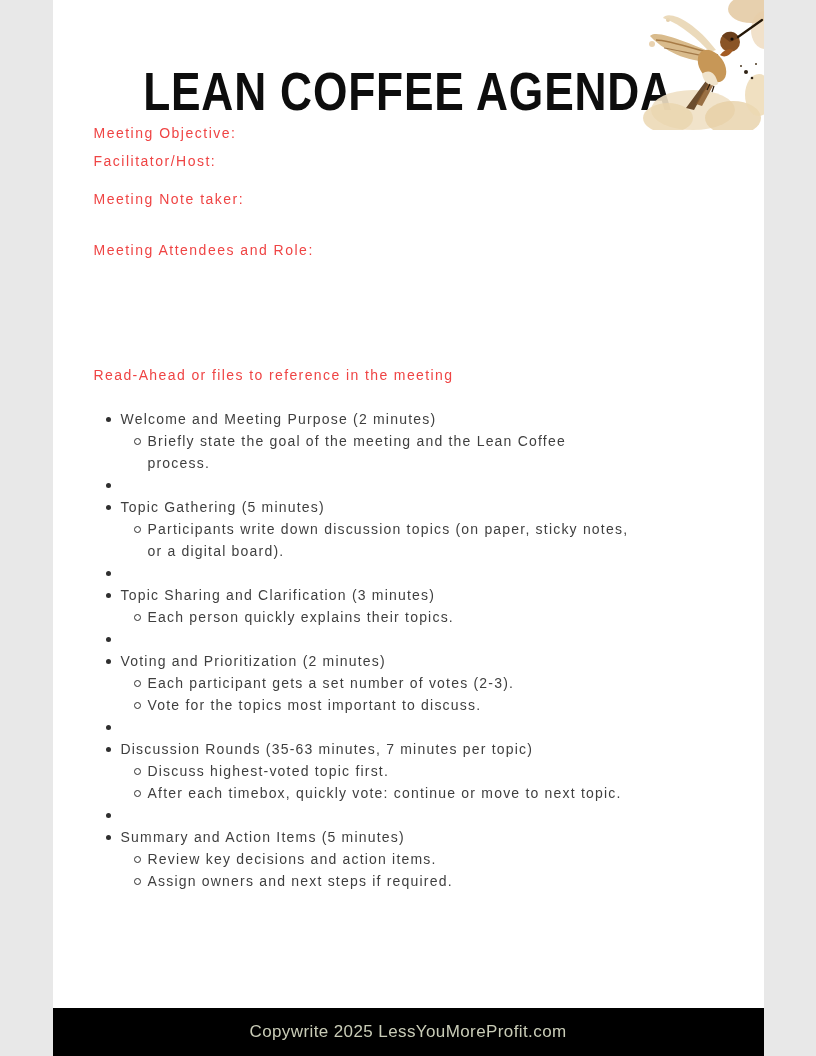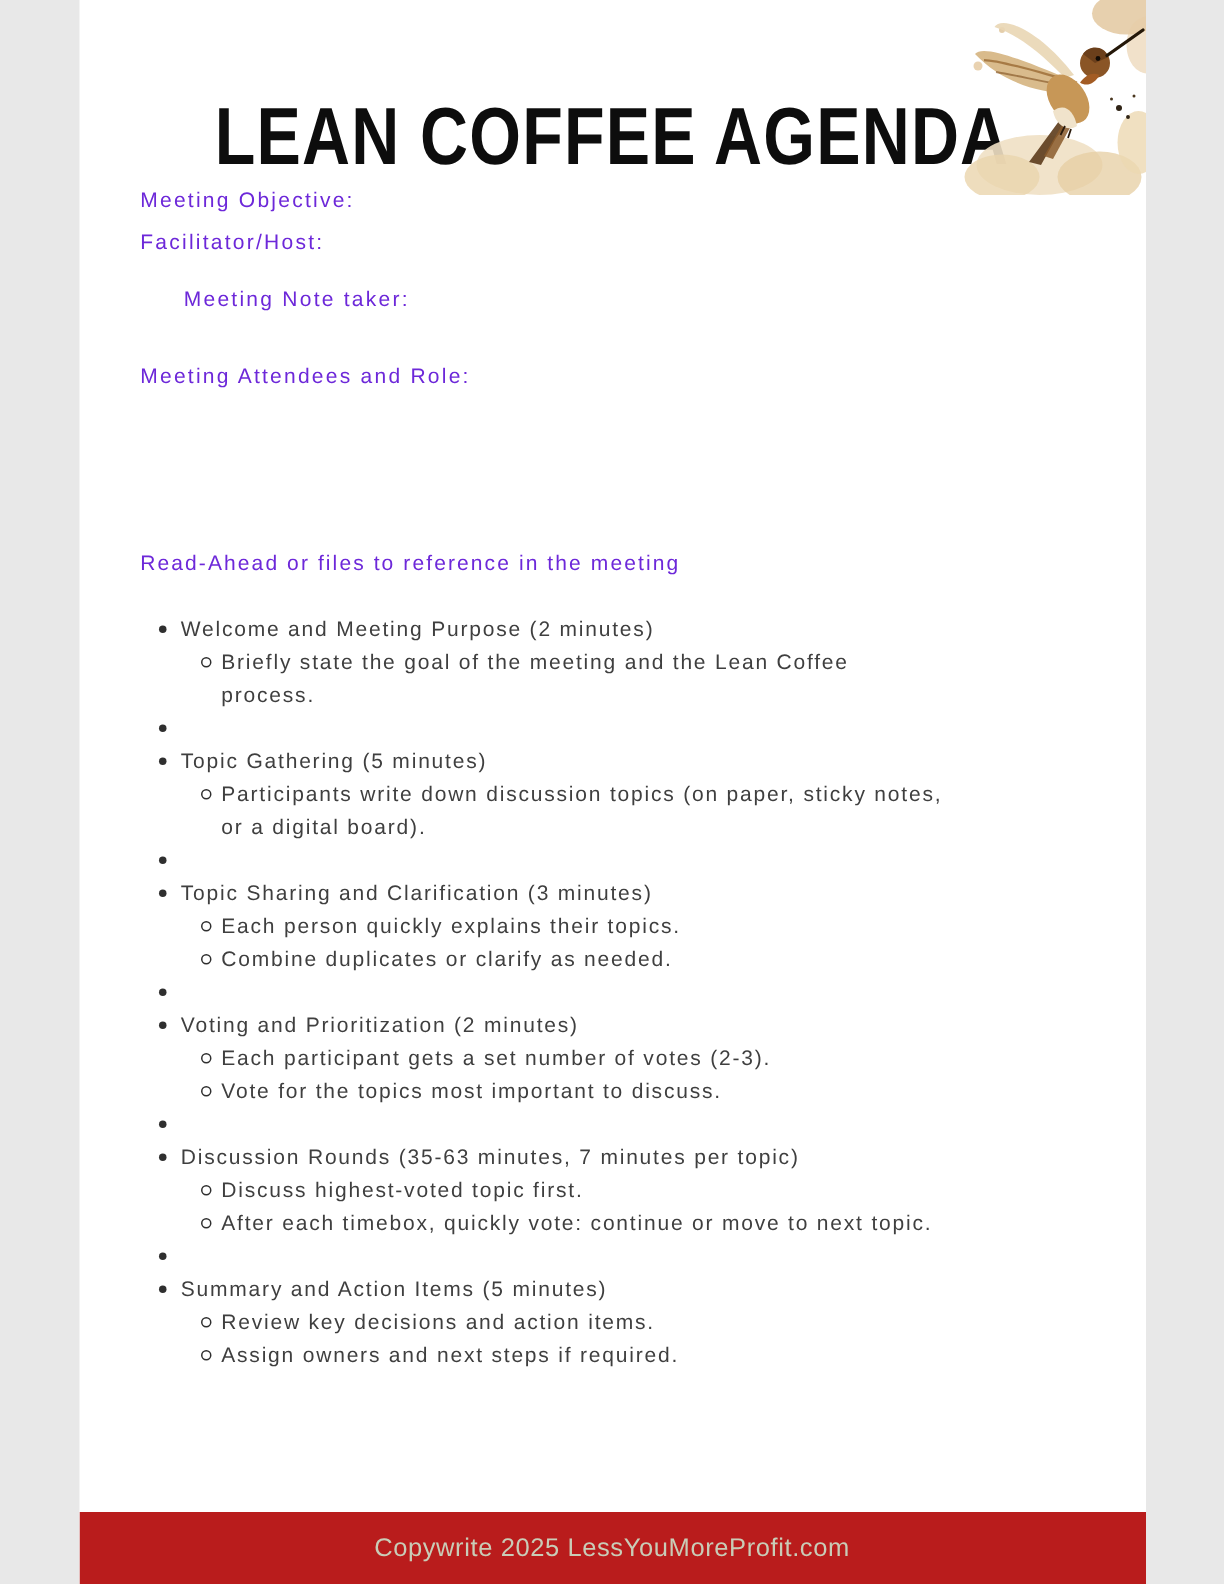--- a/index.html
+++ b/index.html
@@ -43,25 +43,25 @@
     height: 130px;
   }
 
   
   .field, .read-ahead {
     position: absolute;
     left: 41px;
     font-size: 14px;
     letter-spacing: 1.5px;
     line-height: 18px;
-    color: #6d28d9;
+    color: #ef4444;
   }
   .f-objective   { top: 124px; }
   .f-facilitator { top: 152px; }
-  .f-notetaker   { top: 190px; margin-left: 29px; }
+  .f-notetaker   { top: 190px; }
   .f-attendees   { top: 241px; }
   .read-ahead    { top: 366px; letter-spacing: 1.4px; }
 
   
   .agenda {
     position: absolute;
     left: 41px;
     top: 408px;
     width: 700px;
     margin: 0;
@@ -183,32 +183,31 @@
       <li class="item">Welcome and Meeting Purpose (2 minutes)</li>
       <li class="sub">Briefly state the goal of the meeting and the Lean Coffee
 process.</li>
       <li class="spacer"></li>
       <li class="item">Topic Gathering (5 minutes)</li>
       <li class="sub">Participants write down discussion topics (on paper, sticky notes,
 or a digital board).</li>
       <li class="spacer"></li>
       <li class="item">Topic Sharing and Clarification (3 minutes)</li>
       <li class="sub">Each person quickly explains their topics.</li>
-      <li class="sub">Combine duplicates or clarify as needed.</li>
       <li class="spacer"></li>
       <li class="item">Voting and Prioritization (2 minutes)</li>
       <li class="sub">Each participant gets a set number of votes (2-3).</li>
       <li class="sub">Vote for the topics most important to discuss.</li>
       <li class="spacer"></li>
       <li class="item">Discussion Rounds (35-63 minutes, 7 minutes per topic)</li>
       <li class="sub">Discuss highest-voted topic first.</li>
       <li class="sub">After each timebox, quickly vote: continue or move to next topic.</li>
       <li class="spacer"></li>
       <li class="item">Summary and Action Items (5 minutes)</li>
       <li class="sub">Review key decisions and action items.</li>
       <li class="sub">Assign owners and next steps if required.</li>
     </ul>
 
-  <div class="footer" style="background: #b91c1c;">
+  <div class="footer" style="background: #000000;">
     <span class="footer-text" style="color: rgb(201, 204, 183);">Copywrite 2025 LessYouMoreProfit.com</span>
   </div>
 
 </div>
 
 </body></html>

